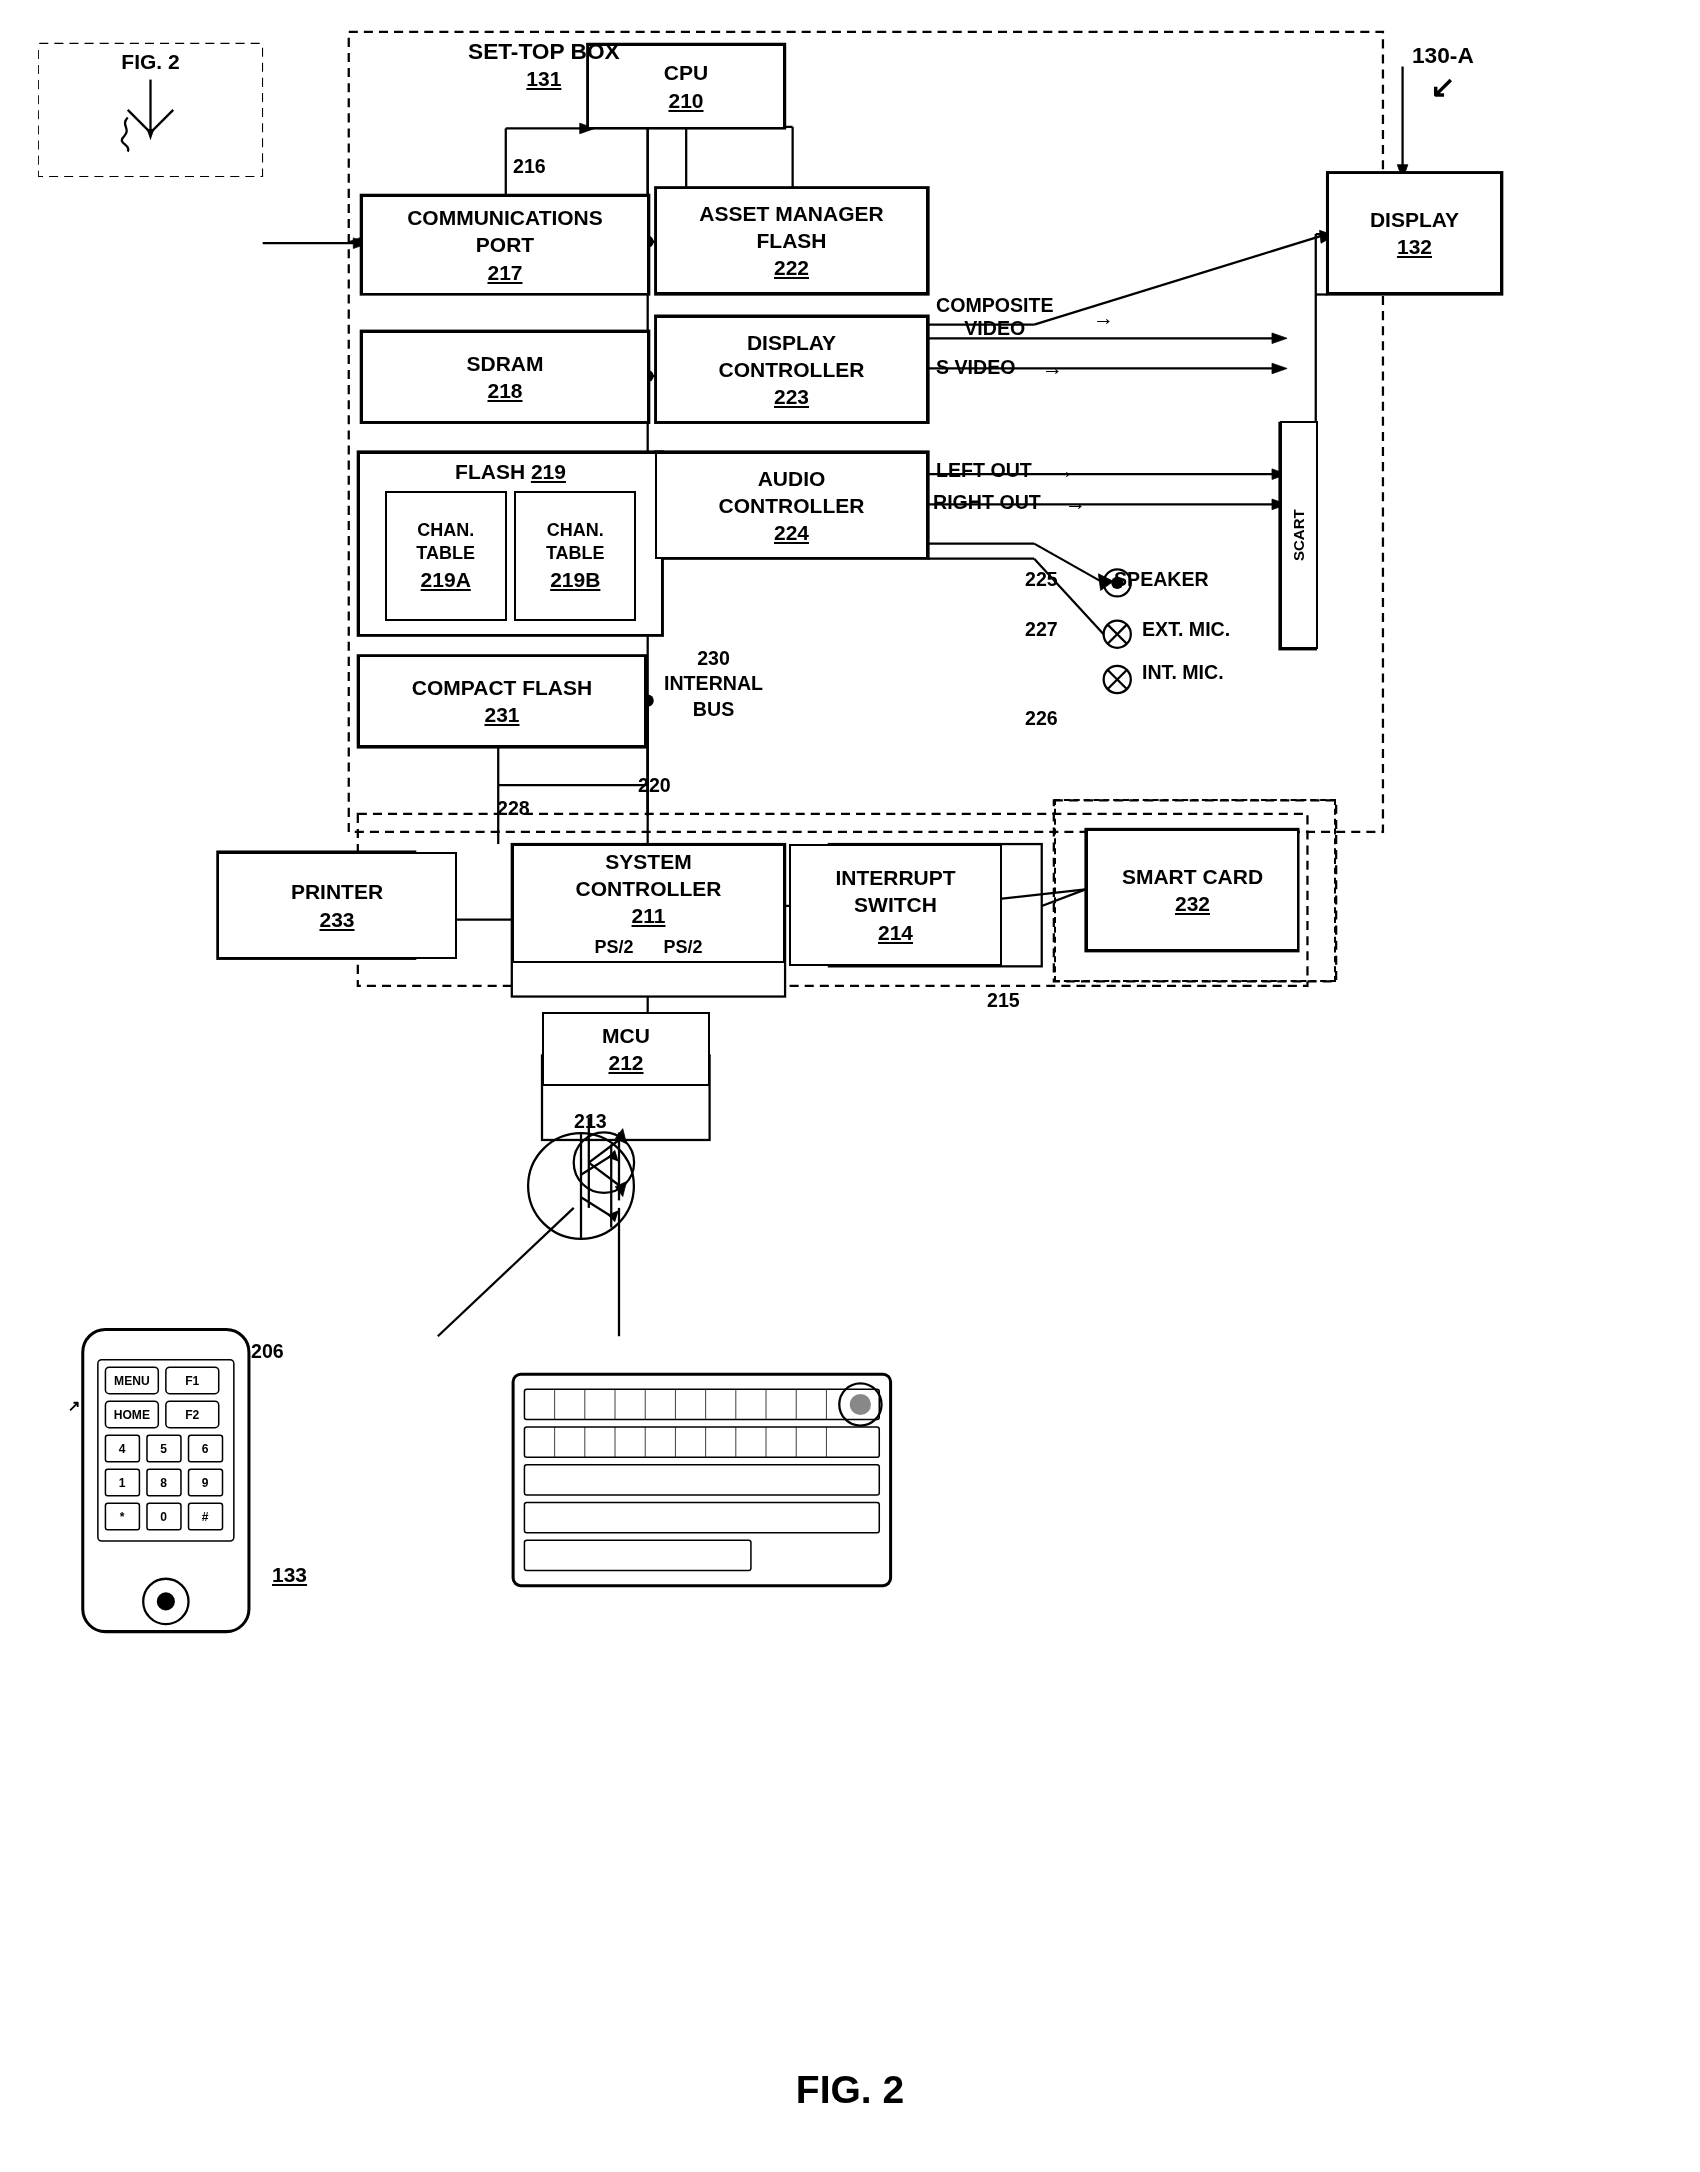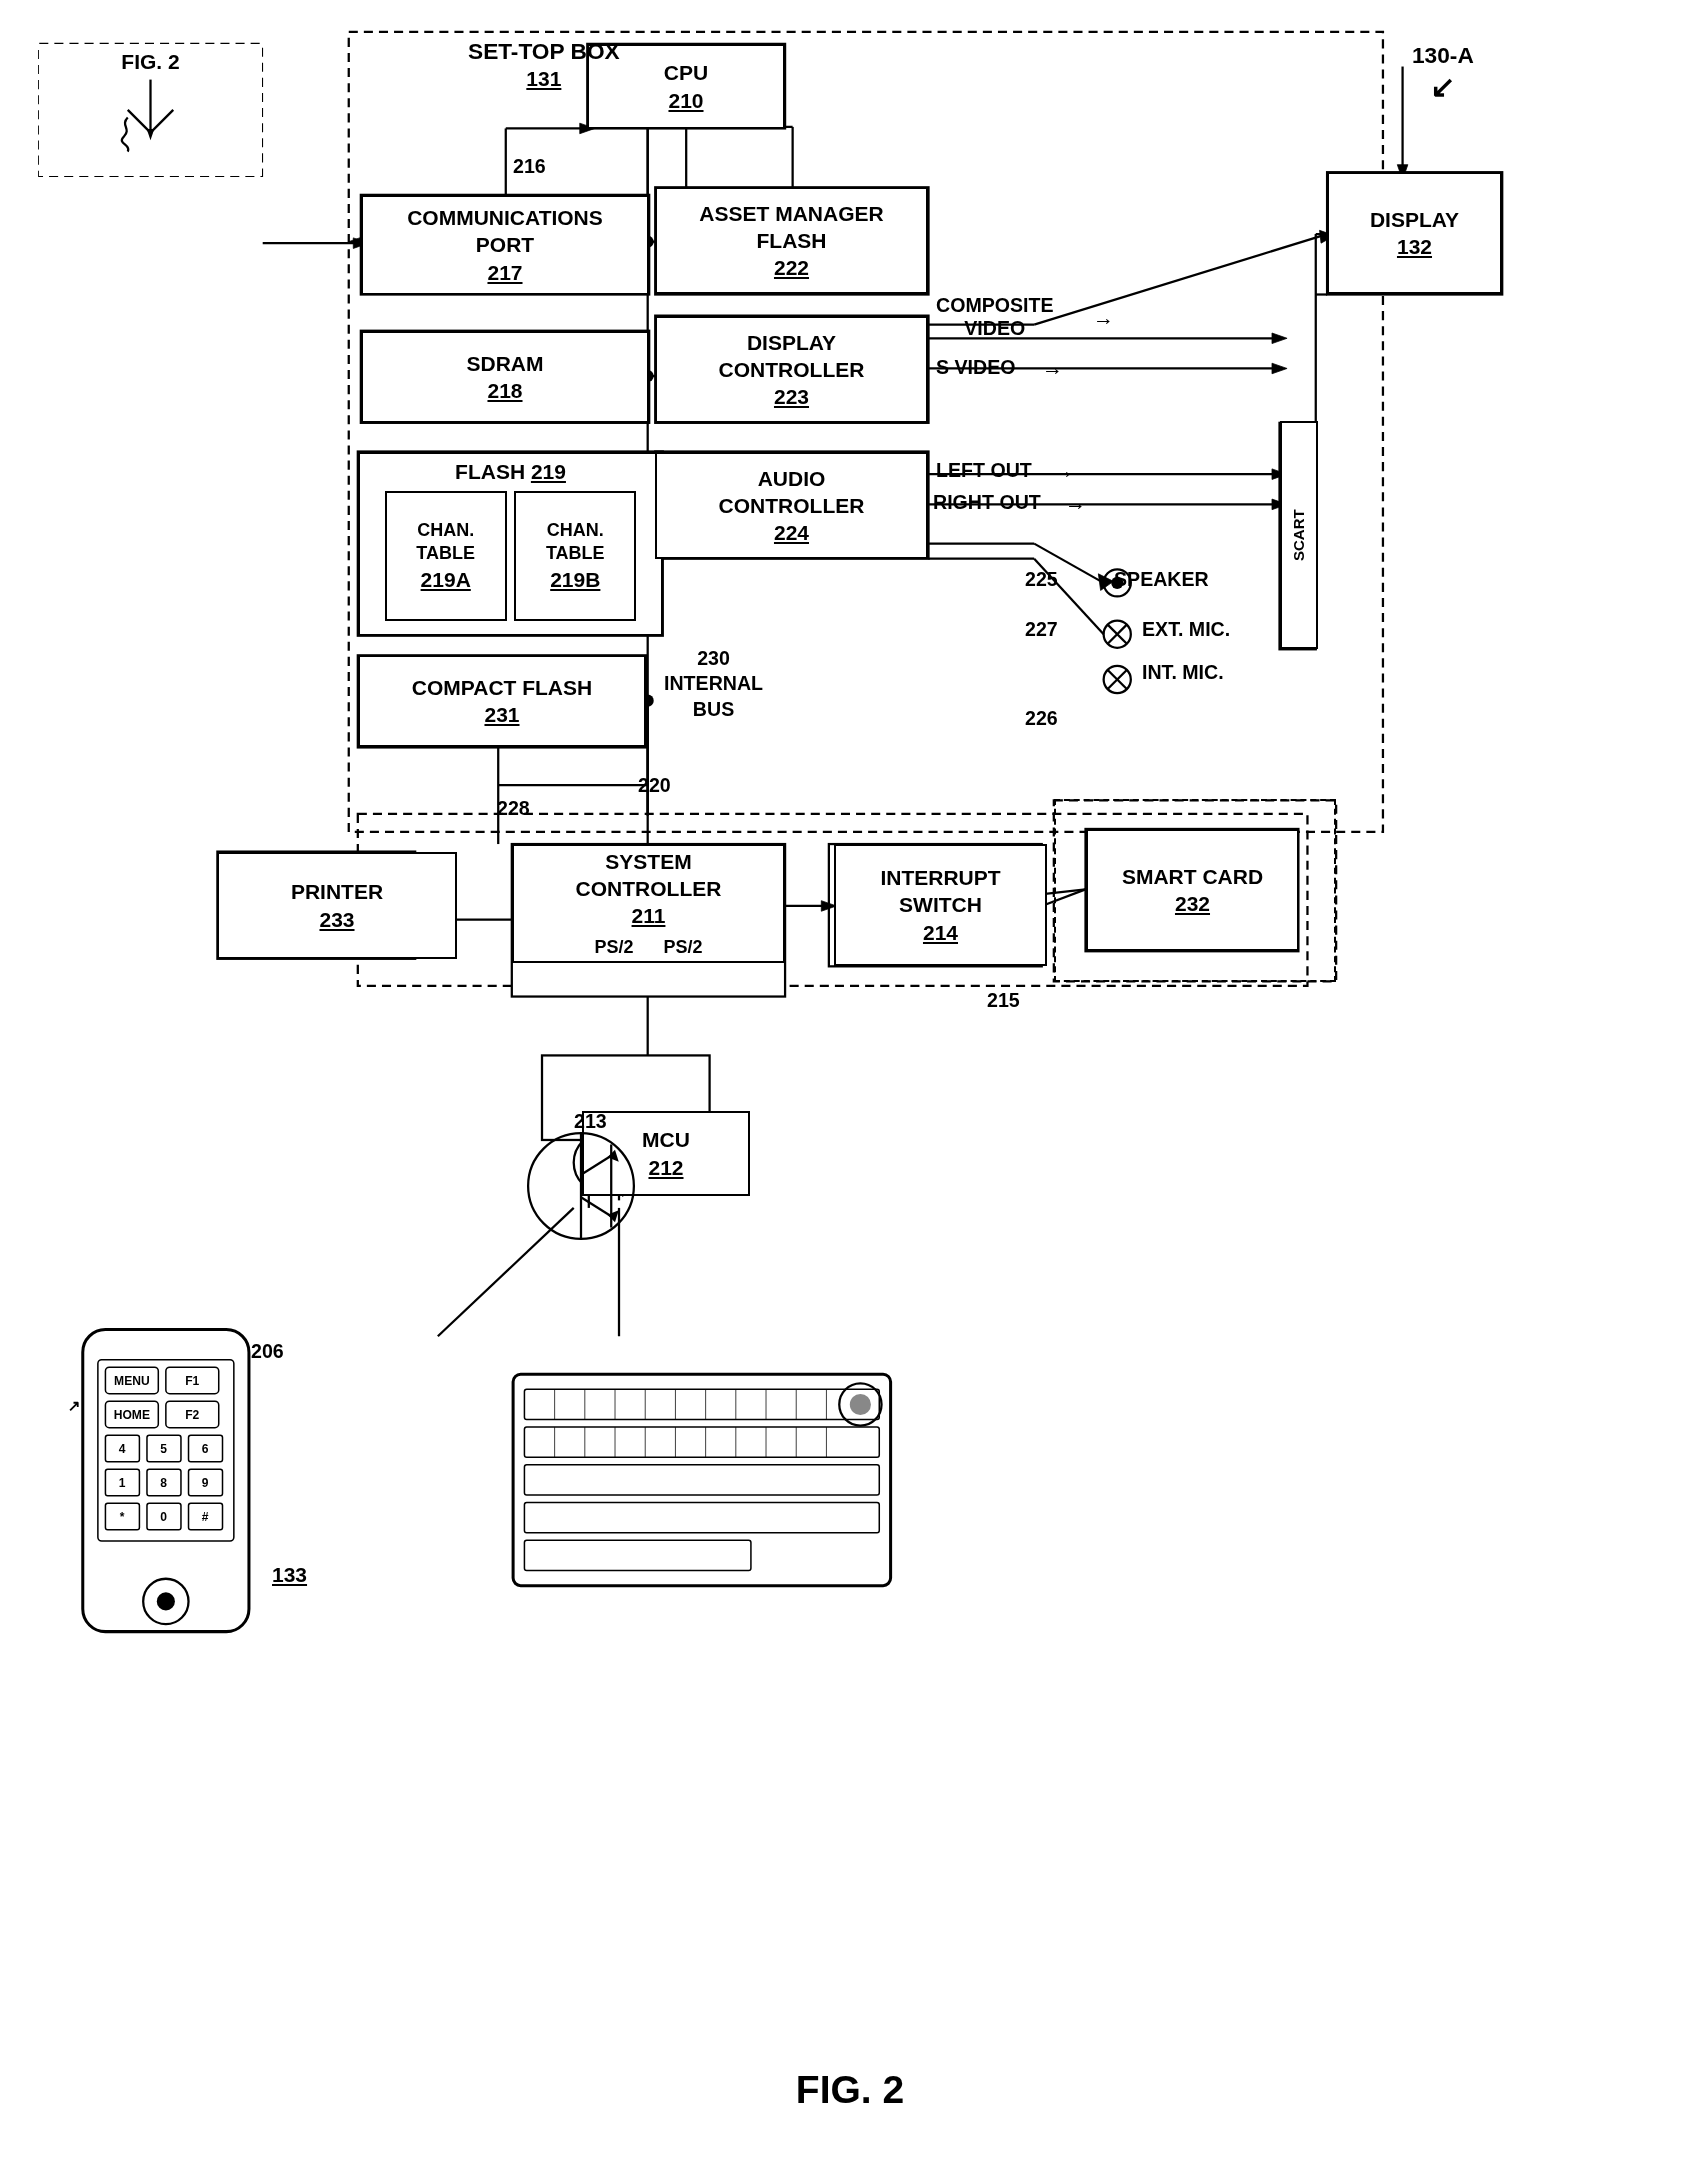--- a/index.html
+++ b/index.html
@@ -356,34 +356,34 @@
 
   <div class="box" style="left:512px; top:844px; width:273px; height:119px;">
     <span>SYSTEM<br>CONTROLLER</span>
     <span class="label">211</span>
     <div style="display:flex; gap:30px; font-size:18px; margin-top:6px;">
       <span>PS/2</span>
       <span>PS/2</span>
     </div>
   </div>
 
-  <div class="box" style="left:834px; top:844px; width:213px; height:122px;">
+  <div class="box" style="left:789px; top:844px; width:213px; height:122px;">
     <span>INTERRUPT<br>SWITCH</span>
     <span class="label">214</span>
   </div>
 
   <div class="box-dashed" style="position:absolute; left:1054px; top:799px; width:282px; height:183px; border:2.3px dashed #000;">
   </div>
 
   <div class="box" style="left:1086px; top:829px; width:213px; height:122px;">
     <span>SMART CARD</span>
     <span class="label">232</span>
   </div>
 
-  <div class="box" style="left:542px; top:1111px; width:168px; height:85px;margin-left:40px;">
+  <div class="box" style="left:542px; top:1012px; width:168px; height:74px;">
     <span>MCU</span>
     <span class="label">212</span>
   </div>
 
   <div class="connector-label" style="left:963px; top:989px;margin-left:24px;">215</div>
 
   <div class="connector-label" style="left:574px; top:1110px;">213</div>
 
   <svg style="position:absolute; left:513px; top:1118px;" width="136" height="136" viewBox="0 0 180 180">
     <circle cx="90" cy="90" r="70" fill="none" stroke="#000" stroke-width="3"></circle>

